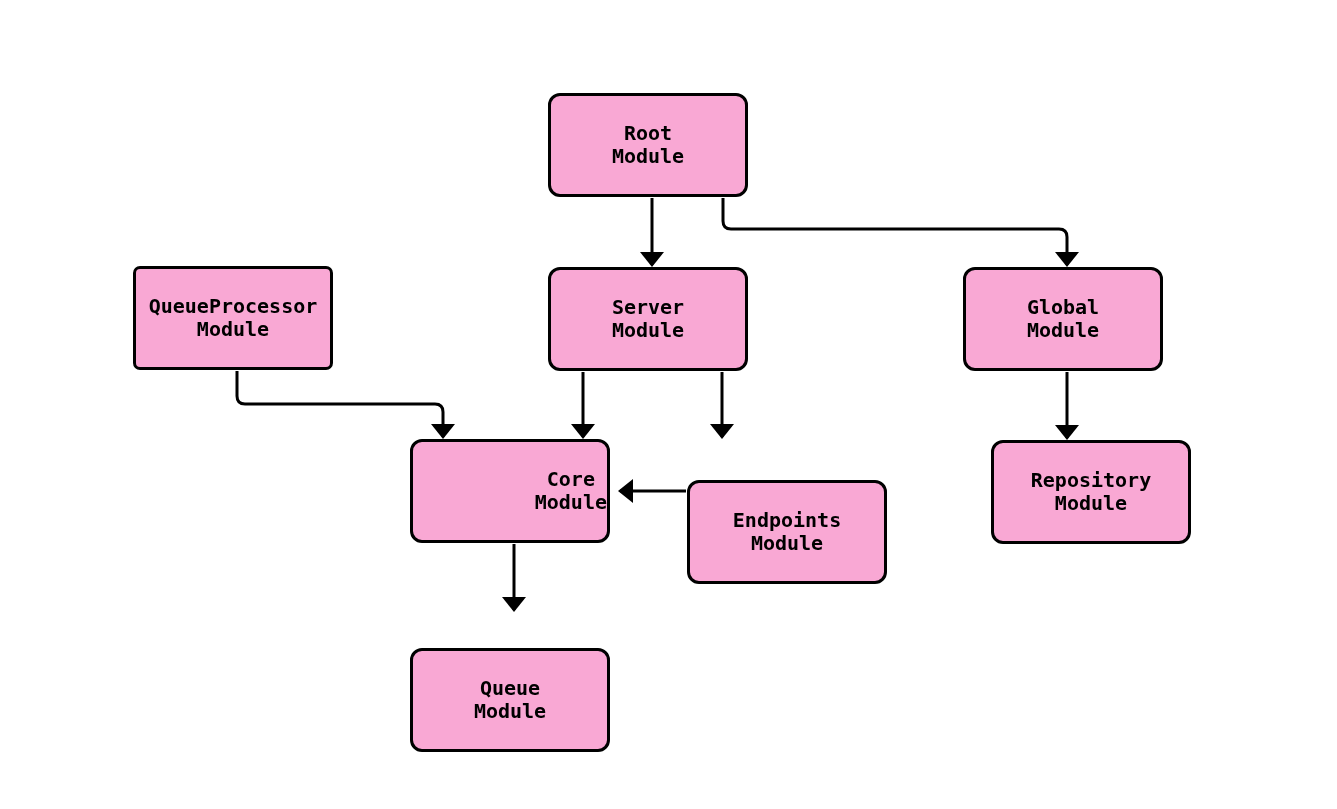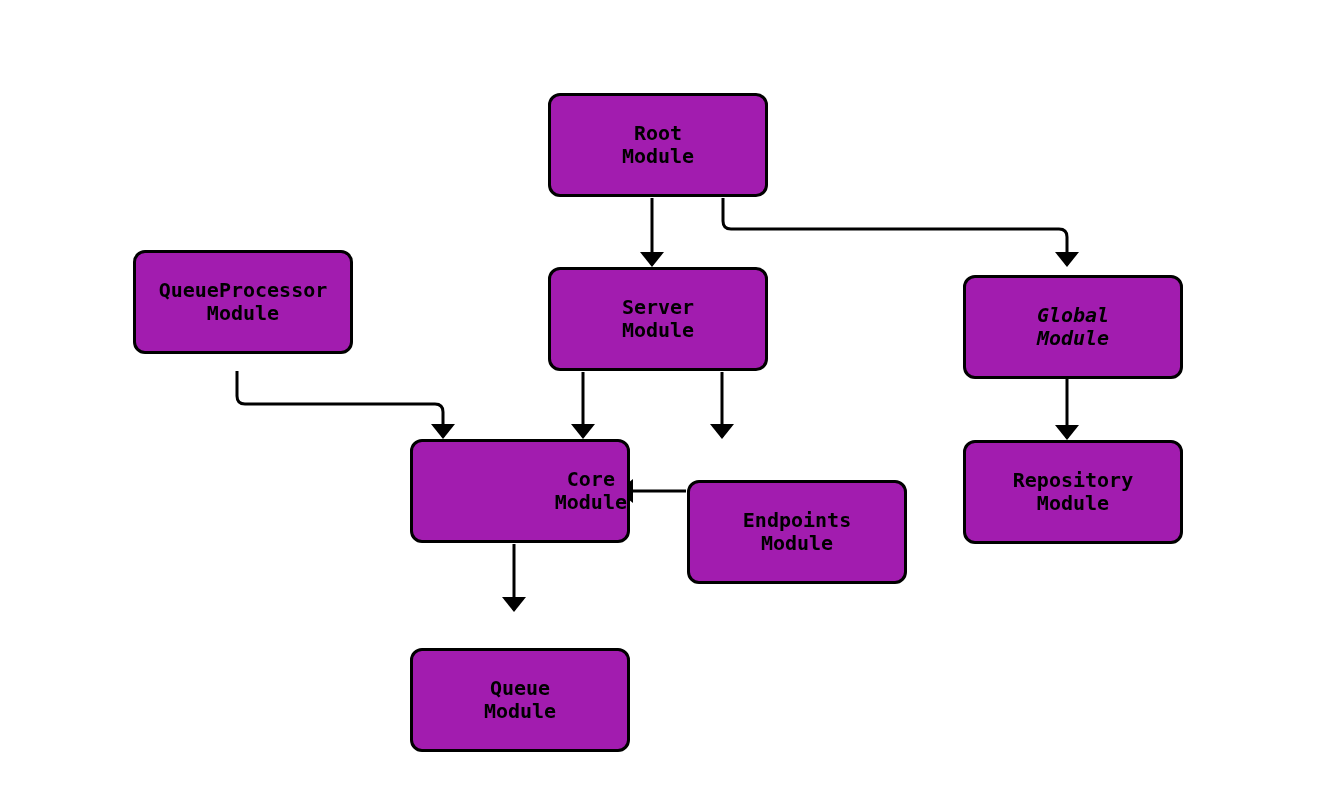--- a/index.html
+++ b/index.html
@@ -21,47 +21,47 @@
     height: 809px;
   }
   .edges {
     position: absolute;
     left: 0; top: 0;
     width: 1337px;
     height: 809px;
   }
   .node {
     position: absolute;
-    width: 220px;
+    width: 200px;
     height: 104px;
     box-sizing: border-box;
-    background: #a21caf;
+    background: #f9a8d4;
     border: 3px solid #000000;
     border-radius: 12px;
     display: flex;
     align-items: center;
     justify-content: center;
     text-align: center;
   }
   .node-label {
     font-family: "DejaVu Sans Mono", monospace;
     font-weight: 700;
     font-size: 20px;
     line-height: 23px;
     color: #000000;
     white-space: pre-line;
   }
   
   #node-root          { left: 548px; top:  93px; }
   #node-server        { left: 548px; top: 267px; }
-  #node-global        { left: 963px; top: 275px; font-style: italic; }
-  #node-queueprocessor{ left: 133px; top: 250px; }
+  #node-global        { left: 963px; top: 267px; }
+  #node-queueprocessor{ left: 133px; top: 266px; border-radius: 7px; }
   #node-core          { left: 410px; top: 439px; justify-content: flex-end; }
   #node-endpoints     { left: 687px; top: 439px; margin-top: 41px; }
-  #node-repository    { left: 963px; top: 440px; }
+  #node-repository    { left: 991px; top: 440px; }
   #node-queue         { left: 410px; top: 612px; margin-top: 36px; }
 </style>
 </head>
 <body>
 
 <div class="canvas">
 
   <svg class="edges" viewBox="0 0 1337 809" width="1337" height="809" fill="none" stroke="#000000" stroke-width="3">
     <defs>
       <marker id="arrow" viewBox="0 0 15 24" refX="13" refY="12" markerWidth="15" markerHeight="24" markerUnits="userSpaceOnUse" orient="auto">

